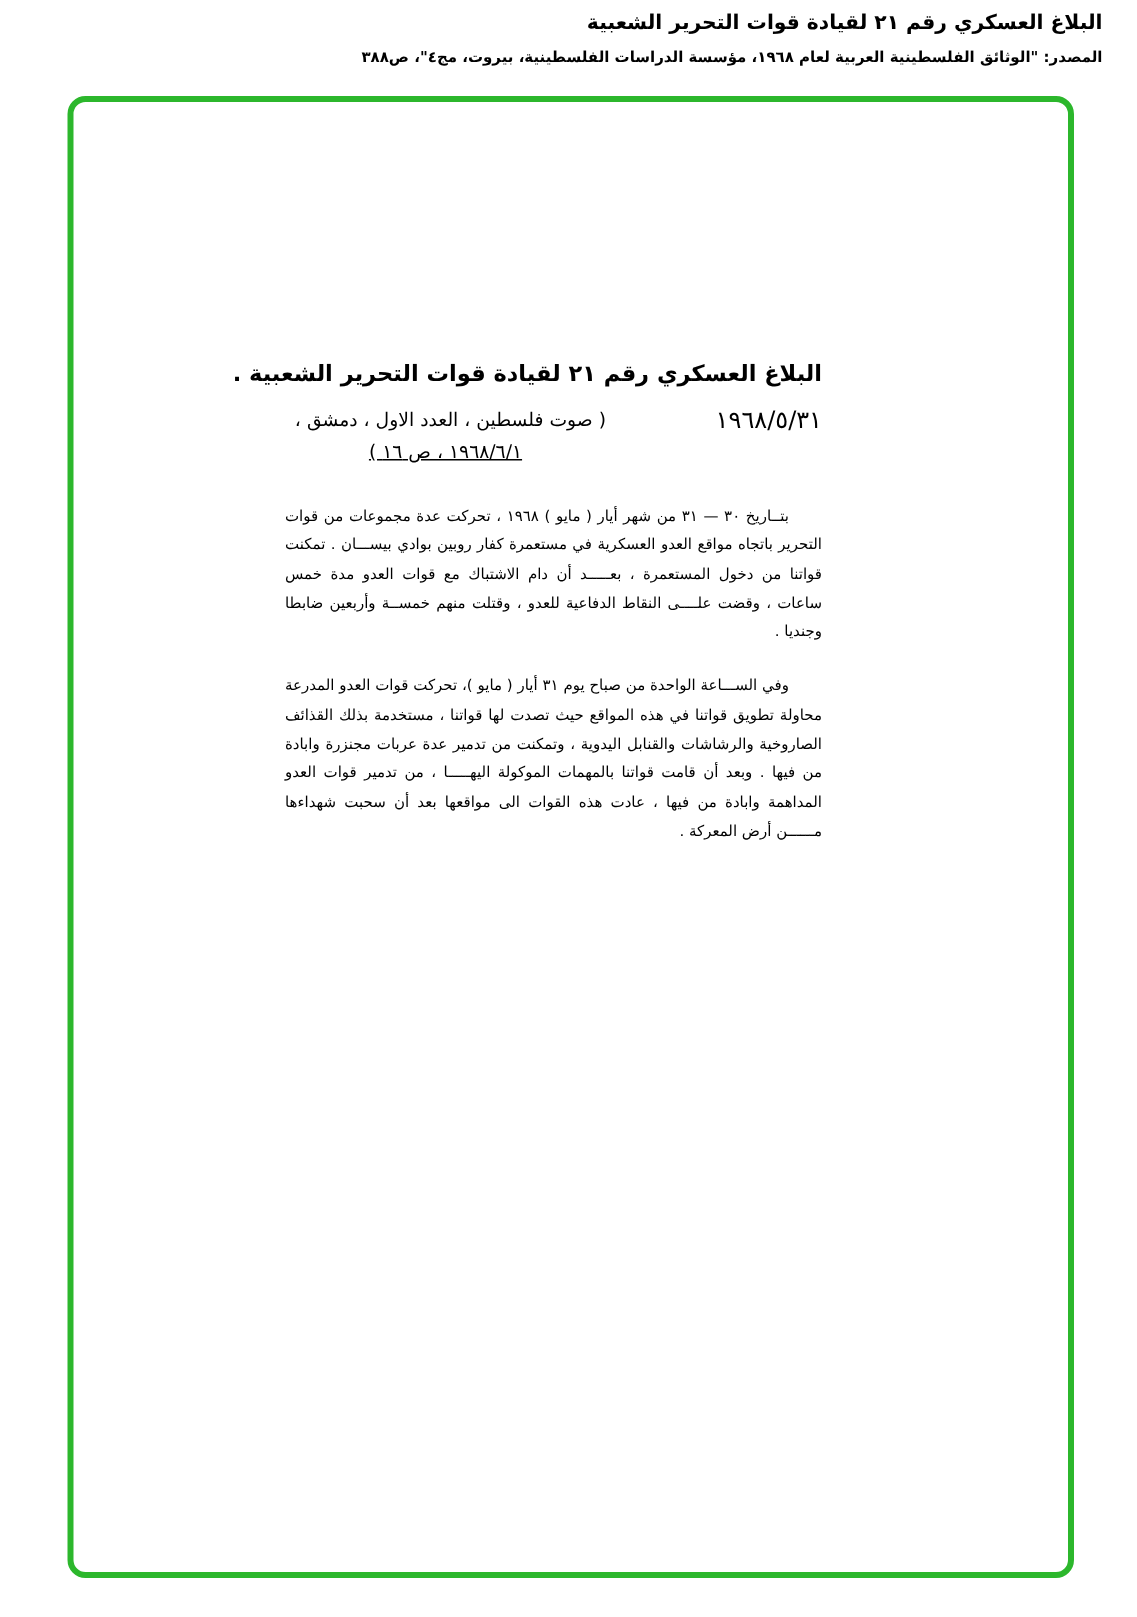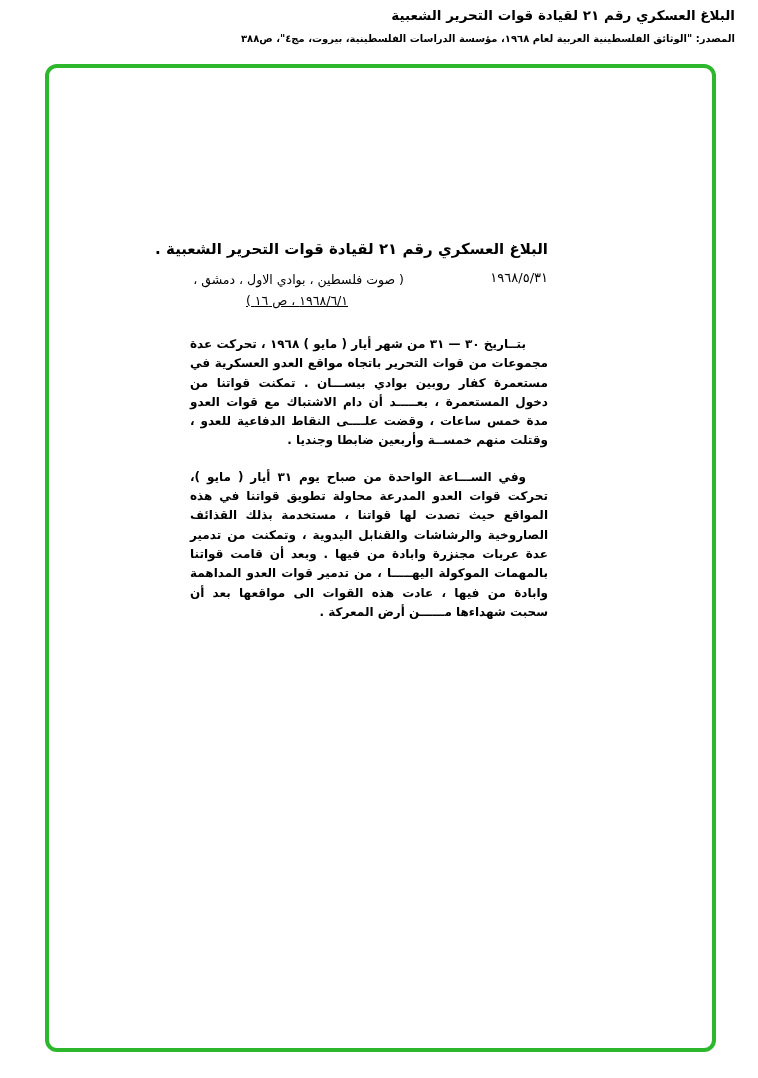--- a/index.html
+++ b/index.html
@@ -32,51 +32,50 @@
     direction: rtl;
   }
 
   .doc-title {
     font-size: 15px; font-weight: bold;
     text-align: center; white-space: nowrap;
     margin-bottom: 11px;
   }
 
   .citation-row { position: relative; height: 52px; margin-bottom: 14px; font-size: 12.5px; }
-  .doc-date { position: absolute; right: 0; top: 1px; font-size: 13px; }
+  .doc-date { position: absolute; right: 0; top: 1px; font-size: 16px; }
   .citation { position: absolute; left: 0; top: 0; width: 214px; line-height: 21px; }
   .cit-line1 { text-align: right; }
   .cit-line2 { text-align: center; text-decoration: underline; }
 
   .para {
-    font-size: 12px;
+    font-size: 10px;
     line-height: 19.3px;
     text-align: justify;
     text-indent: 22px;
     margin-bottom: 17px;
-    font-weight: bold;
   }
 </style>
 </head>
 <body>
 
 <header class="top-header">
   <div class="top-title">البلاغ العسكري رقم ٢١ لقيادة قوات التحرير الشعبية</div>
   <div class="top-source">المصدر: "الوثائق الفلسطينية العربية لعام ١٩٦٨، مؤسسة الدراسات الفلسطينية، بيروت، مج٤"، ص٣٨٨</div>
 </header>
 
 <div class="green-box" style="border-color: rgb(44, 183, 44);">
   <div class="doc-page">
 
     <h1 class="doc-title">البلاغ العسكري رقم ٢١ لقيادة قوات التحرير الشعبية .</h1>
 
     <div class="citation-row">
       <span class="doc-date">١٩٦٨/٥/٣١</span>
       <div class="citation">
-        <div class="cit-line1">( صوت فلسطين ، بوادي الاول ، دمشق ،</div>
+        <div class="cit-line1">( صوت فلسطين ، العدد الاول ، دمشق ،</div>
         <div class="cit-line2">١٩٦٨/٦/١ ، ص ١٦ )</div>
       </div>
     </div>
 
     <p class="para">بتــاريخ ٣٠ — ٣١ من شهر أيار ( مايو ) ١٩٦٨ ، تحركت عدة مجموعات من قوات التحرير باتجاه مواقع العدو العسكرية في مستعمرة كفار روبين بوادي بيســـان . تمكنت قواتنا من دخول المستعمرة ، بعـــــد أن دام الاشتباك مع قوات العدو مدة خمس ساعات ، وقضت علــــى النقاط الدفاعية للعدو ، وقتلت منهم خمســة وأربعين ضابطا وجنديا .</p>
     <p class="para">وفي الســـاعة الواحدة من صباح يوم ٣١ أيار ( مايو )، تحركت قوات العدو المدرعة محاولة تطويق قواتنا في هذه المواقع حيث تصدت لها قواتنا ، مستخدمة بذلك القذائف الصاروخية والرشاشات والقنابل اليدوية ، وتمكنت من تدمير عدة عربات مجنزرة وابادة من فيها . وبعد أن قامت قواتنا بالمهمات الموكولة اليهـــــا ، من تدمير قوات العدو المداهمة وابادة من فيها ، عادت هذه القوات الى مواقعها بعد أن سحبت شهداءها مــــــن أرض المعركة .</p>
 
   </div>
 </div>
 

